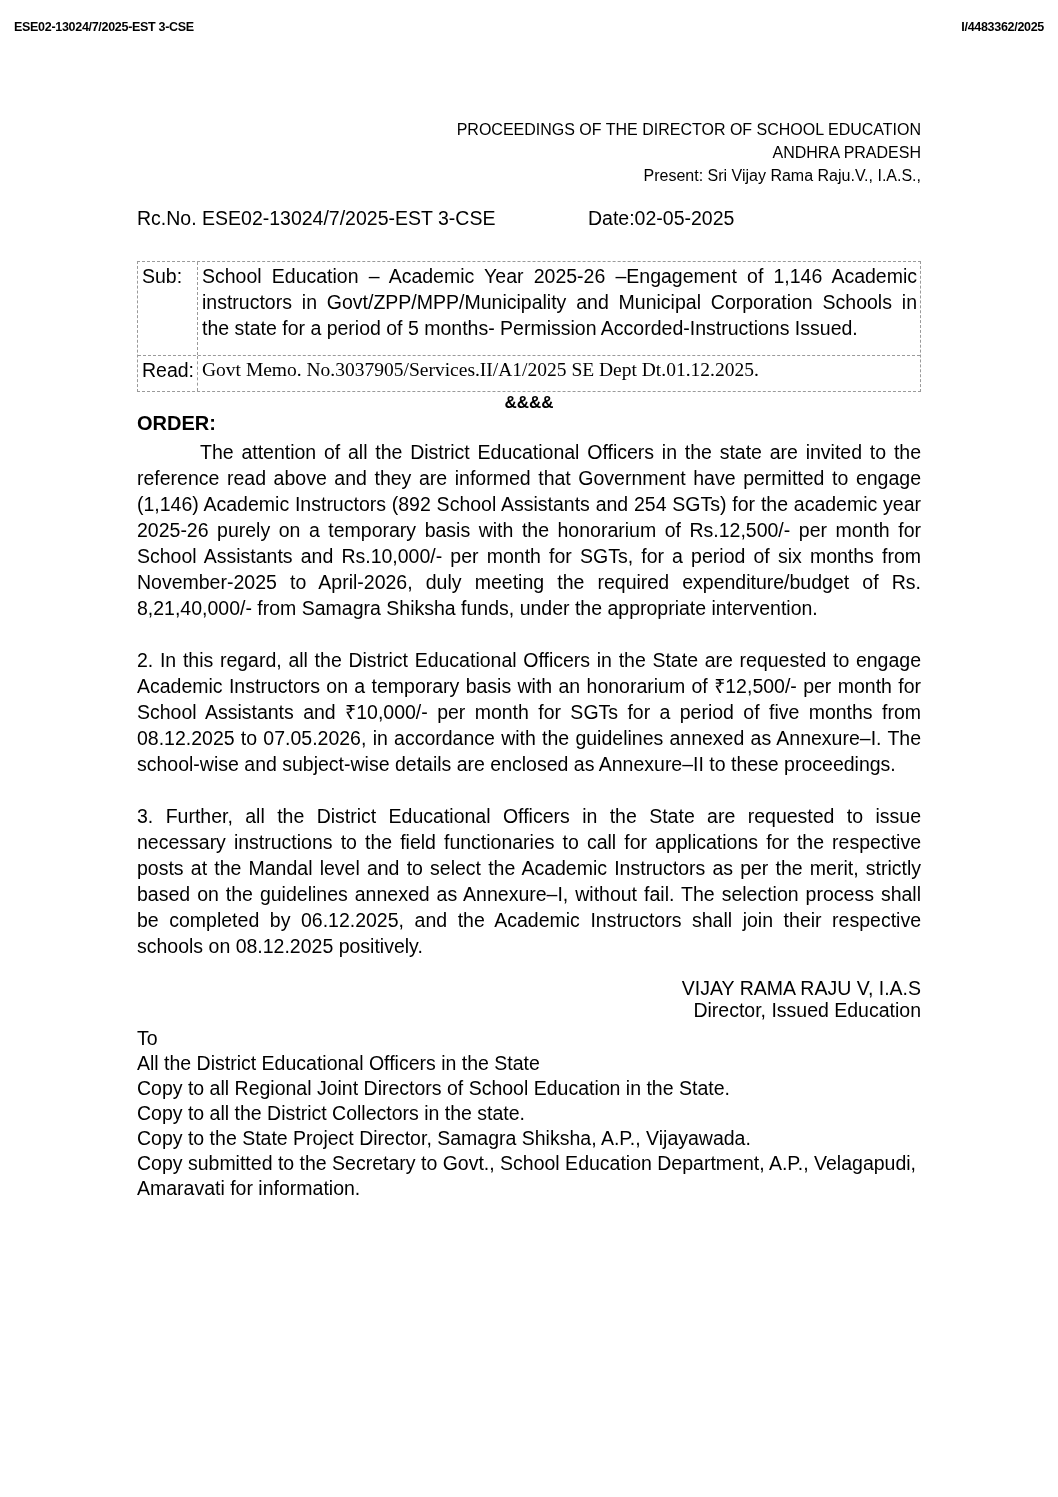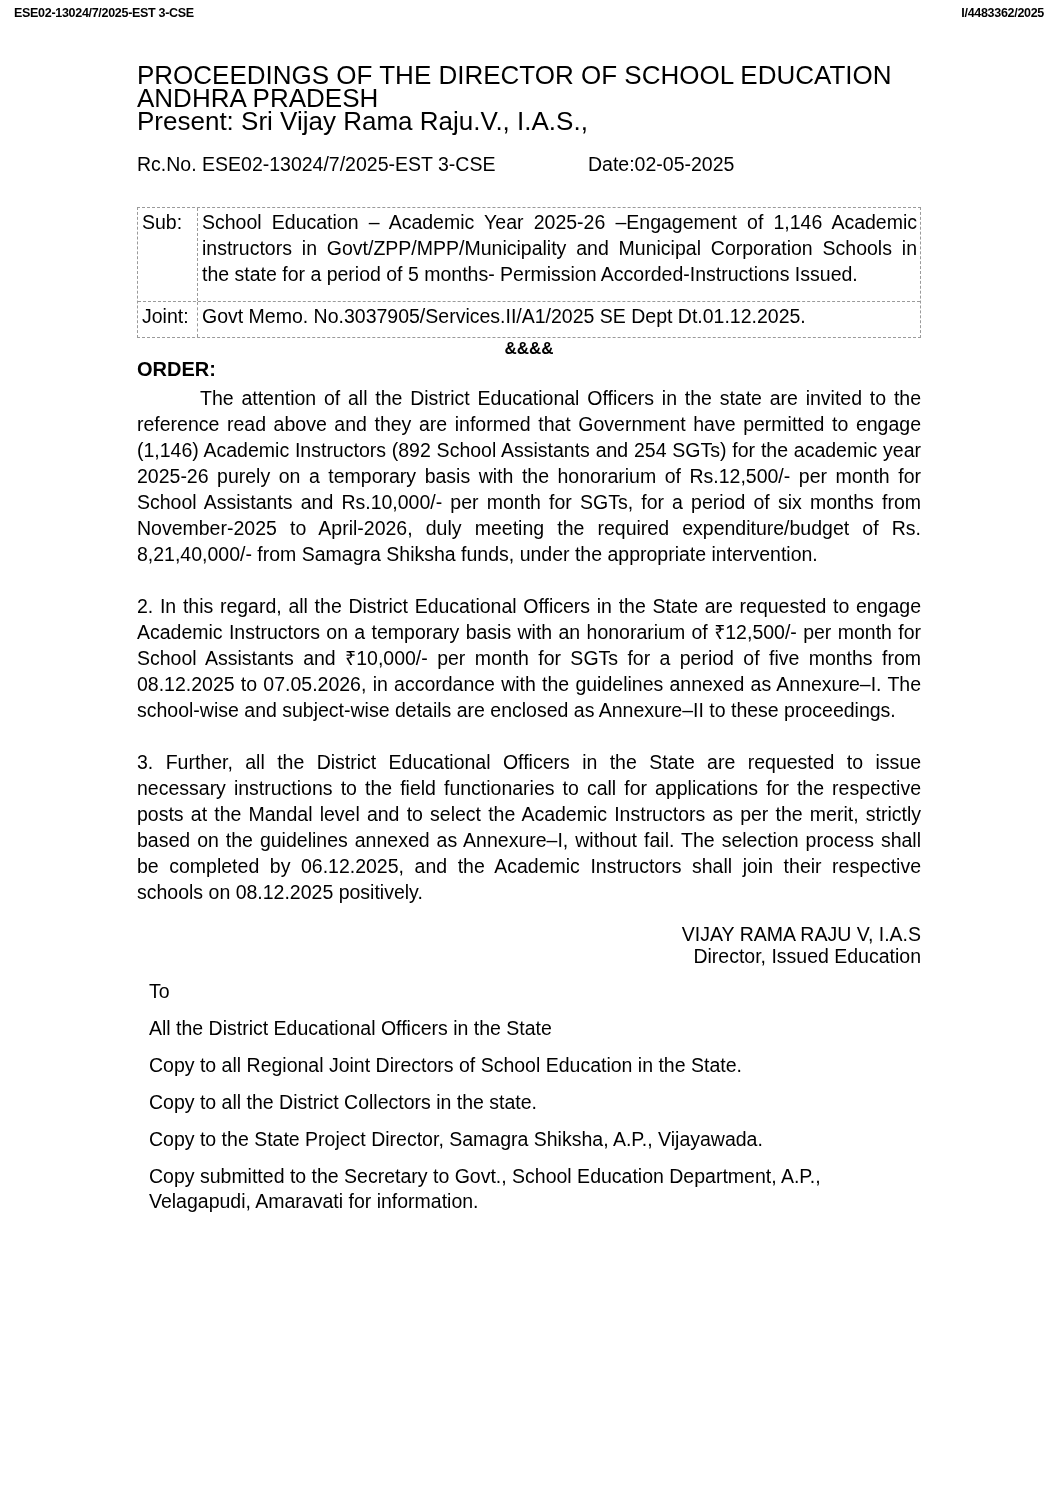--- a/index.html
+++ b/index.html
@@ -8,37 +8,37 @@
     position:relative;
     width:1058px;
     height:1497px;
     background:#ffffff;
     color:#000000;
     font-family:"Liberation Sans", sans-serif;
     overflow:hidden;
   }
   .doc-header {
     position:absolute;
-    top:6px; left:14px; right:14px;
+    top:20px; left:14px; right:14px;
     display:flex;
     justify-content:space-between;
     font-size:12.5px;
     font-weight:bold;
     letter-spacing:-0.3px;
   }
   .content {
     position:absolute;
     left:137px;
     top:0;
     width:784px;
   }
   .title-block {
-    margin-top:64px;
-    text-align:left;
-    font-size:26px;
+    margin-top:118px;
+    text-align:right;
+    font-size:16px;
     line-height:23px;
   }
   .rc-line {
     position:relative;
     margin-top:20px;
     font-size:19.5px;
     height:24px;
   }
   .rc-line .date {
     position:absolute;
@@ -59,21 +59,21 @@
     border-bottom:1px dashed #9a9a9a;
   }
   .sub-table .label-cell {
     border-right:1px dashed #9a9a9a;
     padding:1px 0 0 4px;
   }
   .sub-table .text-cell {
     padding:1px 3px 14px 4px;
     text-align:justify;
   }
-  .sub-table .row.second .text-cell { padding-bottom:8px; }
+  .sub-table .row.second .text-cell { padding-bottom:8px;font-family:Liberation Serif, serif; }
   .amp-separator {
     text-align:center;
     font-weight:bold;
     font-size:17px;
     margin-top:2px;
     line-height:18px;
   }
   .order-heading {
     font-weight:bold;
     font-size:20px;
@@ -95,21 +95,21 @@
     width:352px;
     text-align:right;
     font-size:19.5px;
     line-height:22px;
   }
   .distribution {
     font-size:19.5px;
     line-height:25px;
     margin-top:5px;
   }
-  .distribution div { margin:12px; }
+  .distribution div { margin:0; }
 </style>
 </head>
 <body>
 
 <div class="page">
 
   <div class="doc-header">
     <span>ESE02-13024/7/2025-EST 3-CSE</span>
     <span>I/4483362/2025</span>
   </div>
@@ -126,21 +126,21 @@
       <span>Rc.No. ESE02-13024/7/2025-EST 3-CSE</span>
       <span class="date">Date:02-05-2025</span>
     </div>
 
     <div class="sub-table">
       <div class="row first">
         <div class="label-cell">Sub:</div>
         <div class="text-cell">School Education – Academic Year 2025-26 –Engagement of 1,146 Academic instructors in Govt/ZPP/MPP/Municipality and Municipal Corporation Schools in the state for a period of 5 months- Permission Accorded-Instructions Issued.</div>
       </div>
       <div class="row second">
-        <div class="label-cell">Joint:</div>
+        <div class="label-cell">Read:</div>
         <div class="text-cell">Govt Memo. No.3037905/Services.II/A1/2025 SE Dept Dt.01.12.2025.</div>
       </div>
     </div>
 
     <div class="amp-separator">&amp;&amp;&amp;&amp;</div>
 
     <div class="order-heading">ORDER:</div>
 
     <p class="para p1">The attention of all the District Educational Officers in the state are invited to the reference read above and they are informed that Government have permitted to engage (1,146) Academic Instructors (892 School Assistants and 254 SGTs) for the academic year 2025-26 purely on a temporary basis with the honorarium of Rs.12,500/- per month for School Assistants and Rs.10,000/- per month for SGTs, for a period of six months from November-2025 to April-2026, duly meeting the required expenditure/budget of Rs. 8,21,40,000/- from Samagra Shiksha funds, under the appropriate intervention.</p>
     <p class="para p2">2. In this regard, all the District Educational Officers in the State are requested to engage Academic Instructors on a temporary basis with an honorarium of ₹12,500/- per month for School Assistants and ₹10,000/- per month for SGTs for a period of five months from 08.12.2025 to 07.05.2026, in accordance with the guidelines annexed as Annexure–I. The school-wise and subject-wise details are enclosed as Annexure–II to these proceedings.</p>

